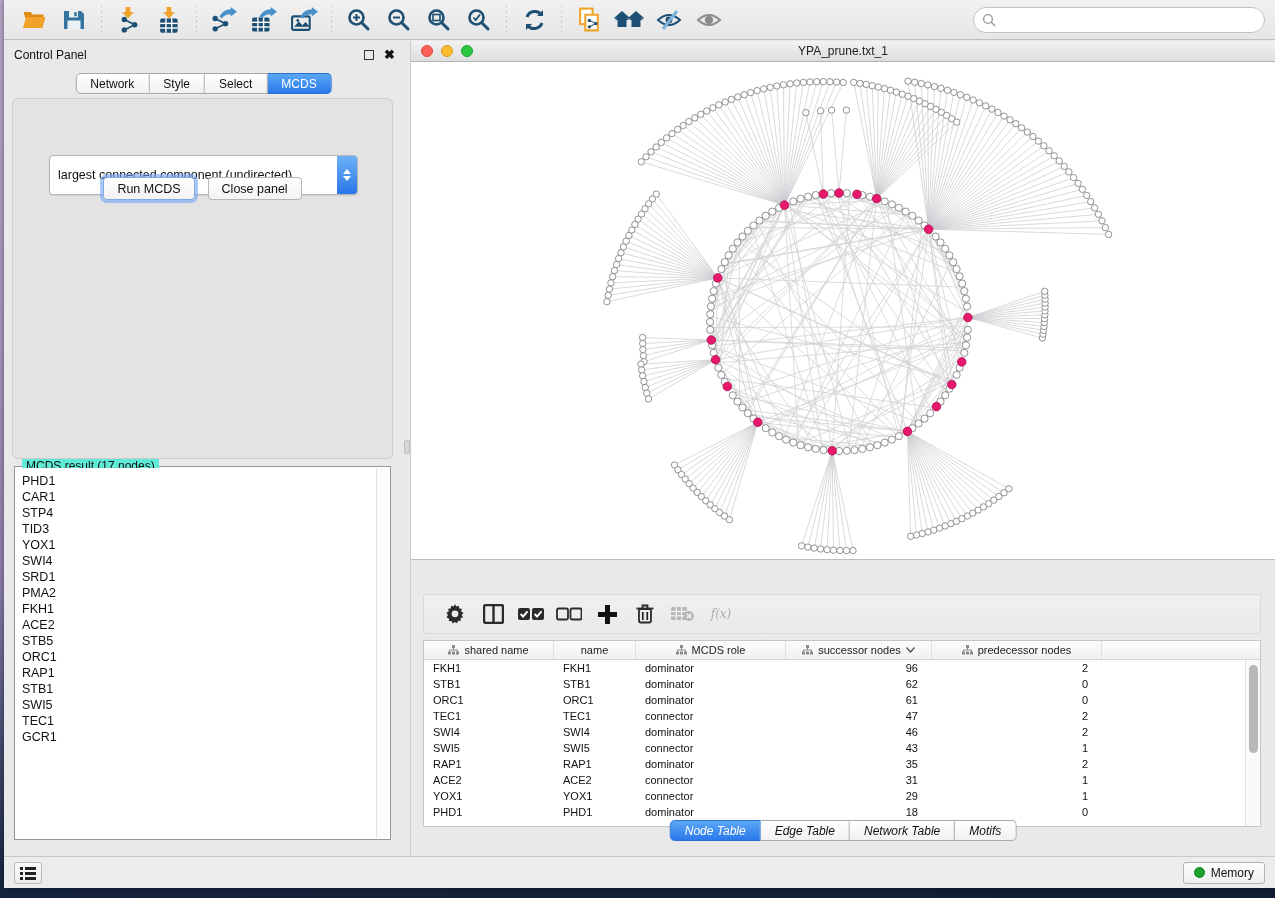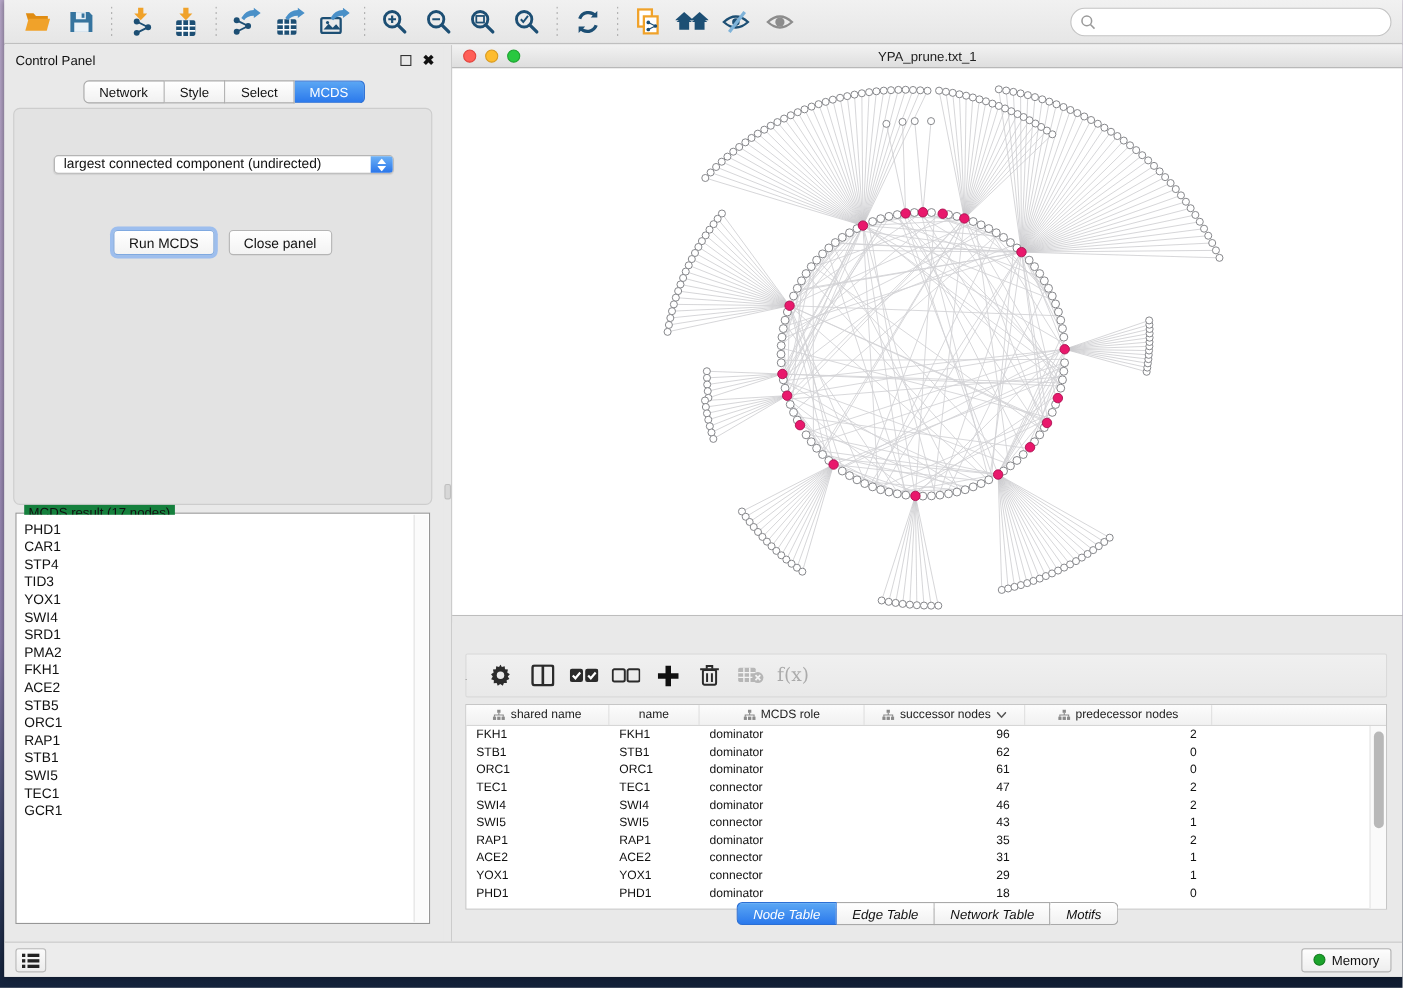--- a/index.html
+++ b/index.html
@@ -41,37 +41,37 @@
   .seg-tab.first { border-left-width:1px; border-radius:5px 0 0 5px; }
   .seg-tab.last { border-radius:0 5px 5px 0; }
   .seg-tab.active { background:linear-gradient(#5ba7f4,#2b79ec); color:#fff; border-color:#2b6fd4; }
 
   .cpanel-tabs { position:absolute; top:32px; left:50%; transform:translateX(-50%); }
 
   .mcds-box { position:absolute; top:57px; left:8px; right:10px; height:361px;
     background:#e3e3e3; border:1px solid #cdcdcd; border-radius:6px; }
   .opt-label { position:absolute; top:17px; left:0; right:0; text-align:center;
     font-size:13px; color:#111; }
-  .popup-btn { position:absolute; top:42px; left:36px; right:34px; height:17px;
+  .popup-btn { position:absolute; top:56px; left:36px; right:34px; height:40px;
     background:#fff; border:1px solid #b5b5b5; border-radius:4px;
-    display:flex; font-size:12.5px; color:#111;
+    display:flex; align-items:center; font-size:12.5px; color:#111;
     box-shadow:0 1px 1px rgba(0,0,0,.08); }
   .popup-btn .val { padding-left:8px; flex:1; }
   .popup-stepper { width:20px; height:100%; border-radius:0 3px 3px 0;
     background:linear-gradient(#6cb1f6,#2a76ea); display:flex; flex-direction:column;
     align-items:center; justify-content:center; gap:2px; }
-  .btn-row { position:absolute; top:78px; left:0; right:0; display:flex; justify-content:center; gap:13px;margin-top:32px; }
+  .btn-row { position:absolute; top:78px; left:0; right:0; display:flex; justify-content:center; gap:13px; }
   .push-btn { height:23px; padding:0 13px; background:linear-gradient(#ffffff,#f3f3f3);
     border:1px solid #b5b5b5; border-radius:4px; font-size:12.5px; color:#111;
     display:flex; align-items:center; }
   .push-btn.focused { box-shadow:0 0 0 3px rgba(110,165,245,.6); border-color:#7fa9e0; }
 
   .result-fieldset { position:absolute; top:425px; left:10px; right:12px; bottom:16px;
     border:1px solid #969696; background:#fff; }
-  .result-legend { position:absolute; top:-8px; left:7px; background:#15803d;
+  .result-legend { position:absolute; top:-8px; left:7px; background:#5eead4;
     font-size:12px; color:#111; padding:0 4px; }
   .result-list { position:absolute; inset:1px 14px 1px 1px; overflow:hidden;
     font-size:12.5px; color:#111; padding:5px 0 0 6px; line-height:16px; background:#fff; }
   .result-scroll { position:absolute; top:1px; right:1px; bottom:1px; width:13px;
     background:#fbfbfb; border-left:1px solid #e2e2e2; }
 
   
   .vsplit { width:8px; background:#e9e9e9; border-right:1px solid #cccccc; position:relative; }
   .vsplit .grip { position:absolute; top:399px; left:1px; width:6px; height:14px;
     background:#d7d7d7; border:1px solid #bfbfbf; border-radius:2px; }
@@ -90,21 +90,21 @@
   .net-title { font-size:12px; color:#222; }
   .net-canvas { flex:1; background:#fff; overflow:hidden; }
 
   
   .tpanel { flex:1; position:relative; background:#e9e9e9; }
   .tpanel-toolbar { position:absolute; top:28px; left:12px; right:14px; height:40px;
     background:linear-gradient(#f0f0f0,#e9e9e9); border:1px solid #dadada; border-radius:2px;
     display:flex; align-items:center; padding-left:12px; }
   .tt-btn { width:38px; height:32px; display:flex; align-items:center; justify-content:center; }
   .tt-btn.disabled { opacity:.35; }
-  .fx { font-family:"DejaVu Serif", serif; font-size:17px; color:#333; }
+  .fx { font-family:"DejaVu Serif", serif; font-style:italic; font-size:12px; color:#333; }
 
   .ntable { position:absolute; top:74px; left:12px; right:14px; height:187px;
     background:#fff; border:1px solid #c6c6c6; }
   .thead { display:grid; grid-template-columns:130px 82px 150px 146px 170px 1fr;
     height:19px; background:linear-gradient(#fcfcfc,#f1f1f1); border-bottom:1px solid #d6d6d6;
     font-size:11px; color:#222; }
   .th { display:flex; align-items:center; justify-content:center; gap:5px;
     border-right:1px solid #e0e0e0; overflow:hidden; white-space:nowrap; }
   .th:last-child { border-right:none; }
   .tbody { position:absolute; top:19px; left:0; right:15px; bottom:0; overflow:hidden; }

